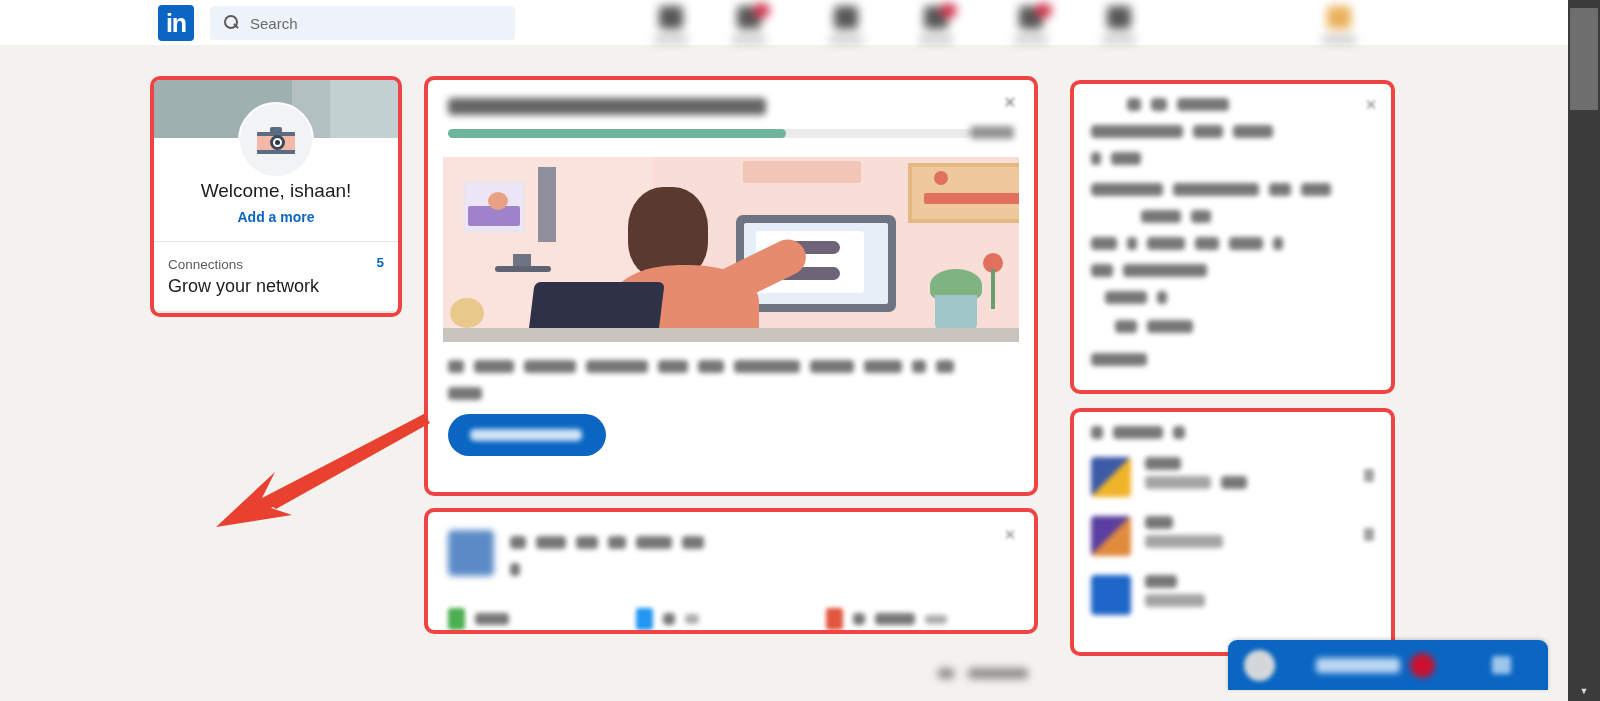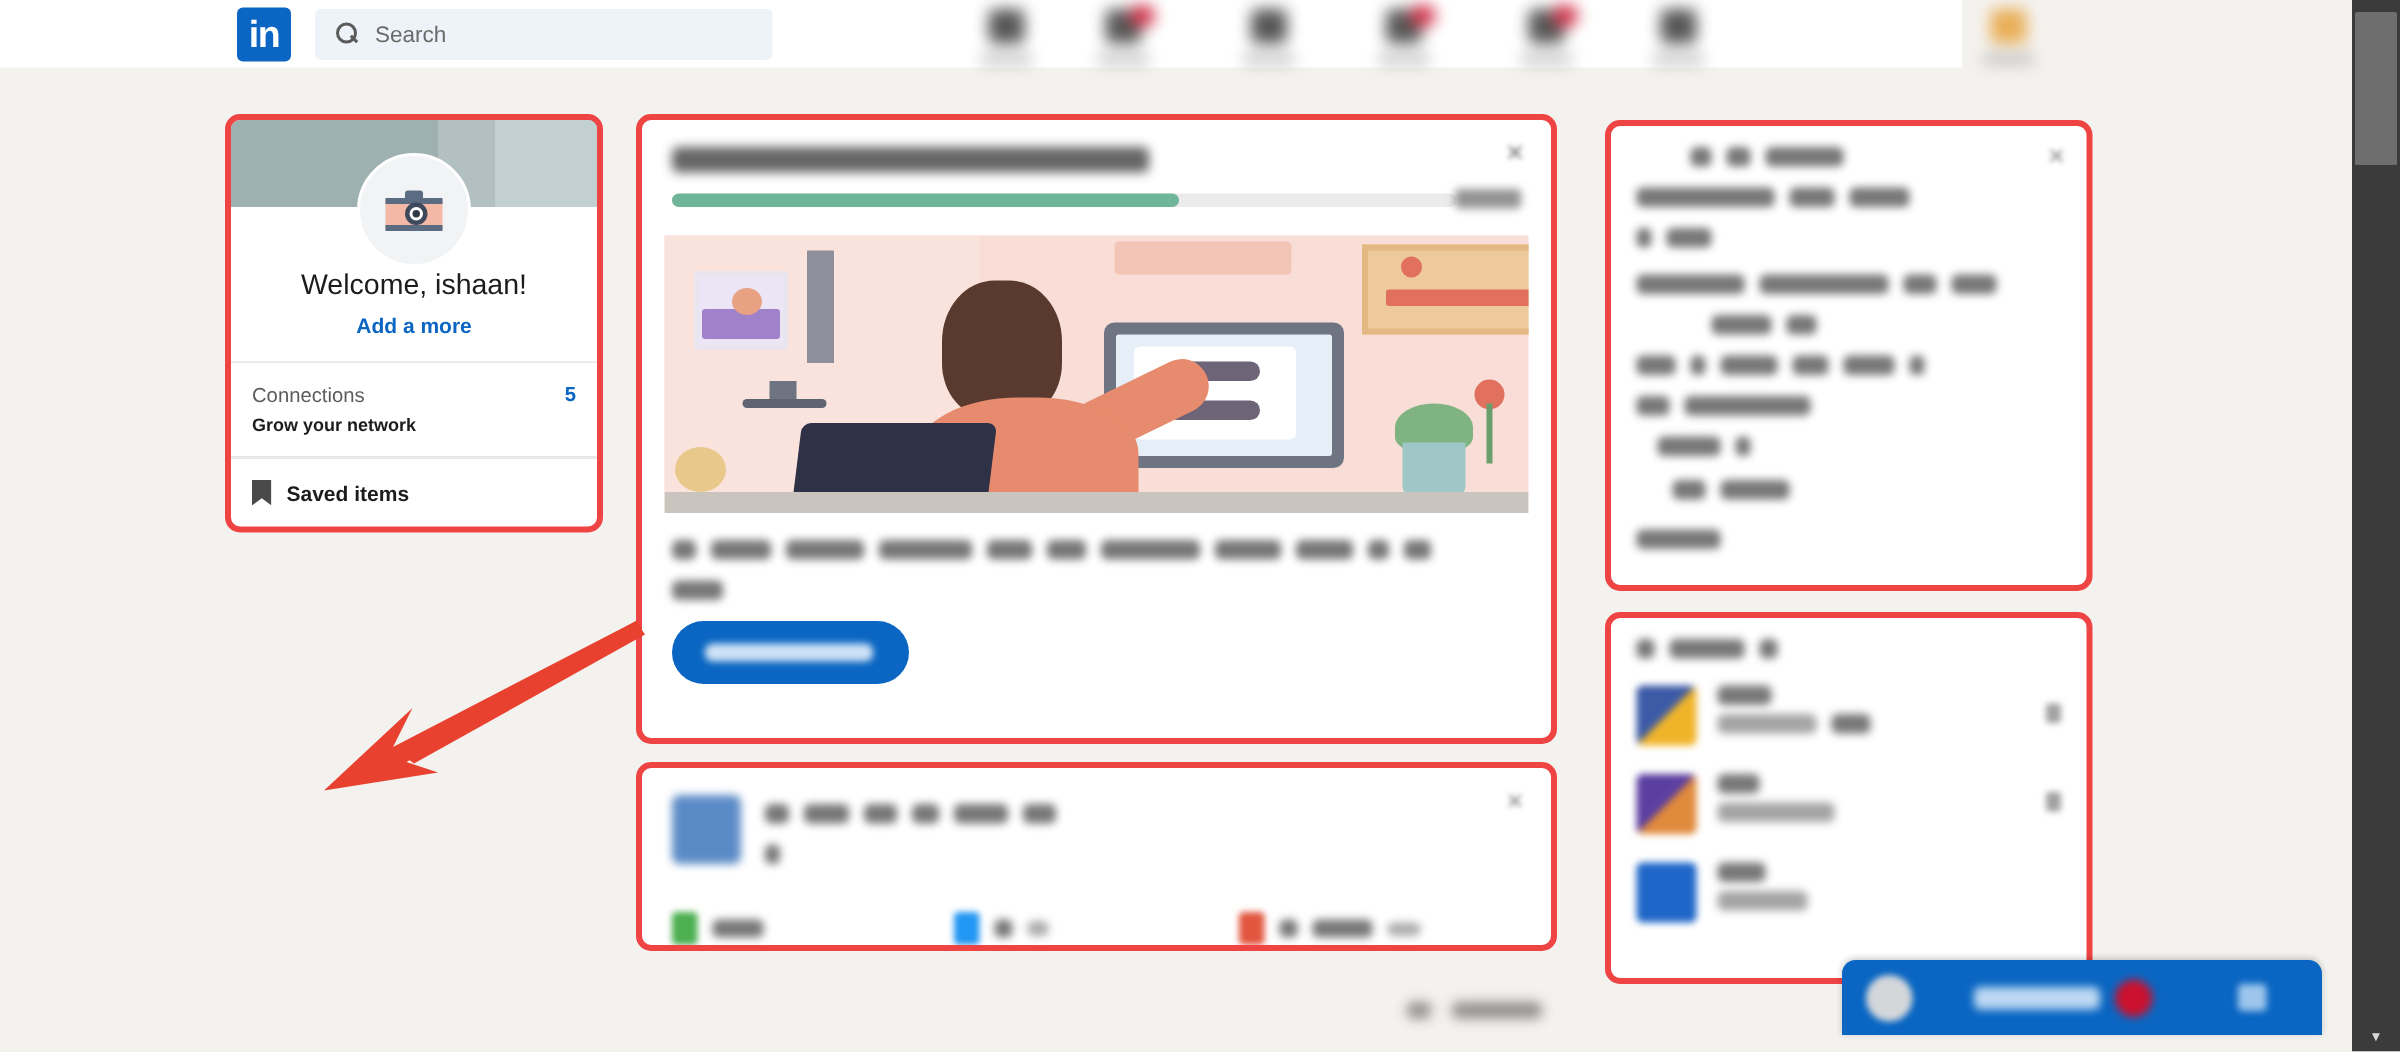--- a/index.html
+++ b/index.html
@@ -23,21 +23,21 @@
     display:flex; align-items:center; justify-content:center;
     color:#d8d8d8; font-size:9px;
   }
   #sb-up { top:0; } #sb-down { bottom:0; }
   #sb-thumb {
     position:absolute; left:2px; top:8px; width:28px; height:102px;
     background:#6e6e6e; border-radius:1px;
   }
   
   #topnav {
-    position:absolute; left:0; top:0; width:1308px; height:45px;
+    position:absolute; left:0; top:0; width:1568px; height:45px;
     background:#ffffff; z-index:20;
   }
   #logo {
     position:absolute; left:158px; top:5px; width:36px; height:36px;
     background:#0a66c2; border-radius:4px;
     color:#fff; font-weight:bold; font-size:25px;
     display:flex; align-items:center; justify-content:center;
     letter-spacing:-1px; line-height:1;
   }
   #searchbox {
@@ -132,21 +132,21 @@
   }
   .divider { height:1px; background:#e8e6e2; }
   #connrow {
     padding:13px 14px 14px; position:relative; cursor:pointer;
   }
   #conn-lbl { font-size:13.5px; color:#5c5c5c; }
   #conn-cnt {
     position:absolute; right:14px; top:13px;
     font-size:13.5px; color:#0a66c2; font-weight:600;
   }
-  #conn-sub { font-size:12px; color:#1c1c1c; font-weight:700; margin-top:3px; }
+  #conn-sub { font-size:18px; color:#1c1c1c; font-weight:400; margin-top:3px; }
   #premrow { padding:12px 14px 13px; cursor:pointer; }
   #prem-lbl { font-size:13px; color:#7d7d7d; }
   #prem-cta {
     margin-top:6px; font-size:13.5px; color:#1c1c1c; font-weight:700;
     display:flex; align-items:center; gap:7px;
   }
   #prem-sq {
     width:14px; height:14px; background:#e7a33e; border-radius:2px;
     flex:none; position:relative; overflow:hidden;
   }
@@ -441,24 +441,20 @@
         <span id="conn-lbl">Connections</span>
         <span id="conn-cnt">5</span>
         <div id="conn-sub">Grow your network</div>
       </div>
 
       <div class="divider"></div>
 
 
       <div class="divider"></div>
 
-      <div id="savedrow">
-        <span id="bookmark"></span>
-        <span id="saved-lbl">Saved items</span>
-      </div>
     </div>
 
   </div>
 
   <div id="col-mid">
 
     <div class="card" id="card1">
       <div id="c1head">
         <div id="c1title"></div>
         <span id="c1close">✕</span>

